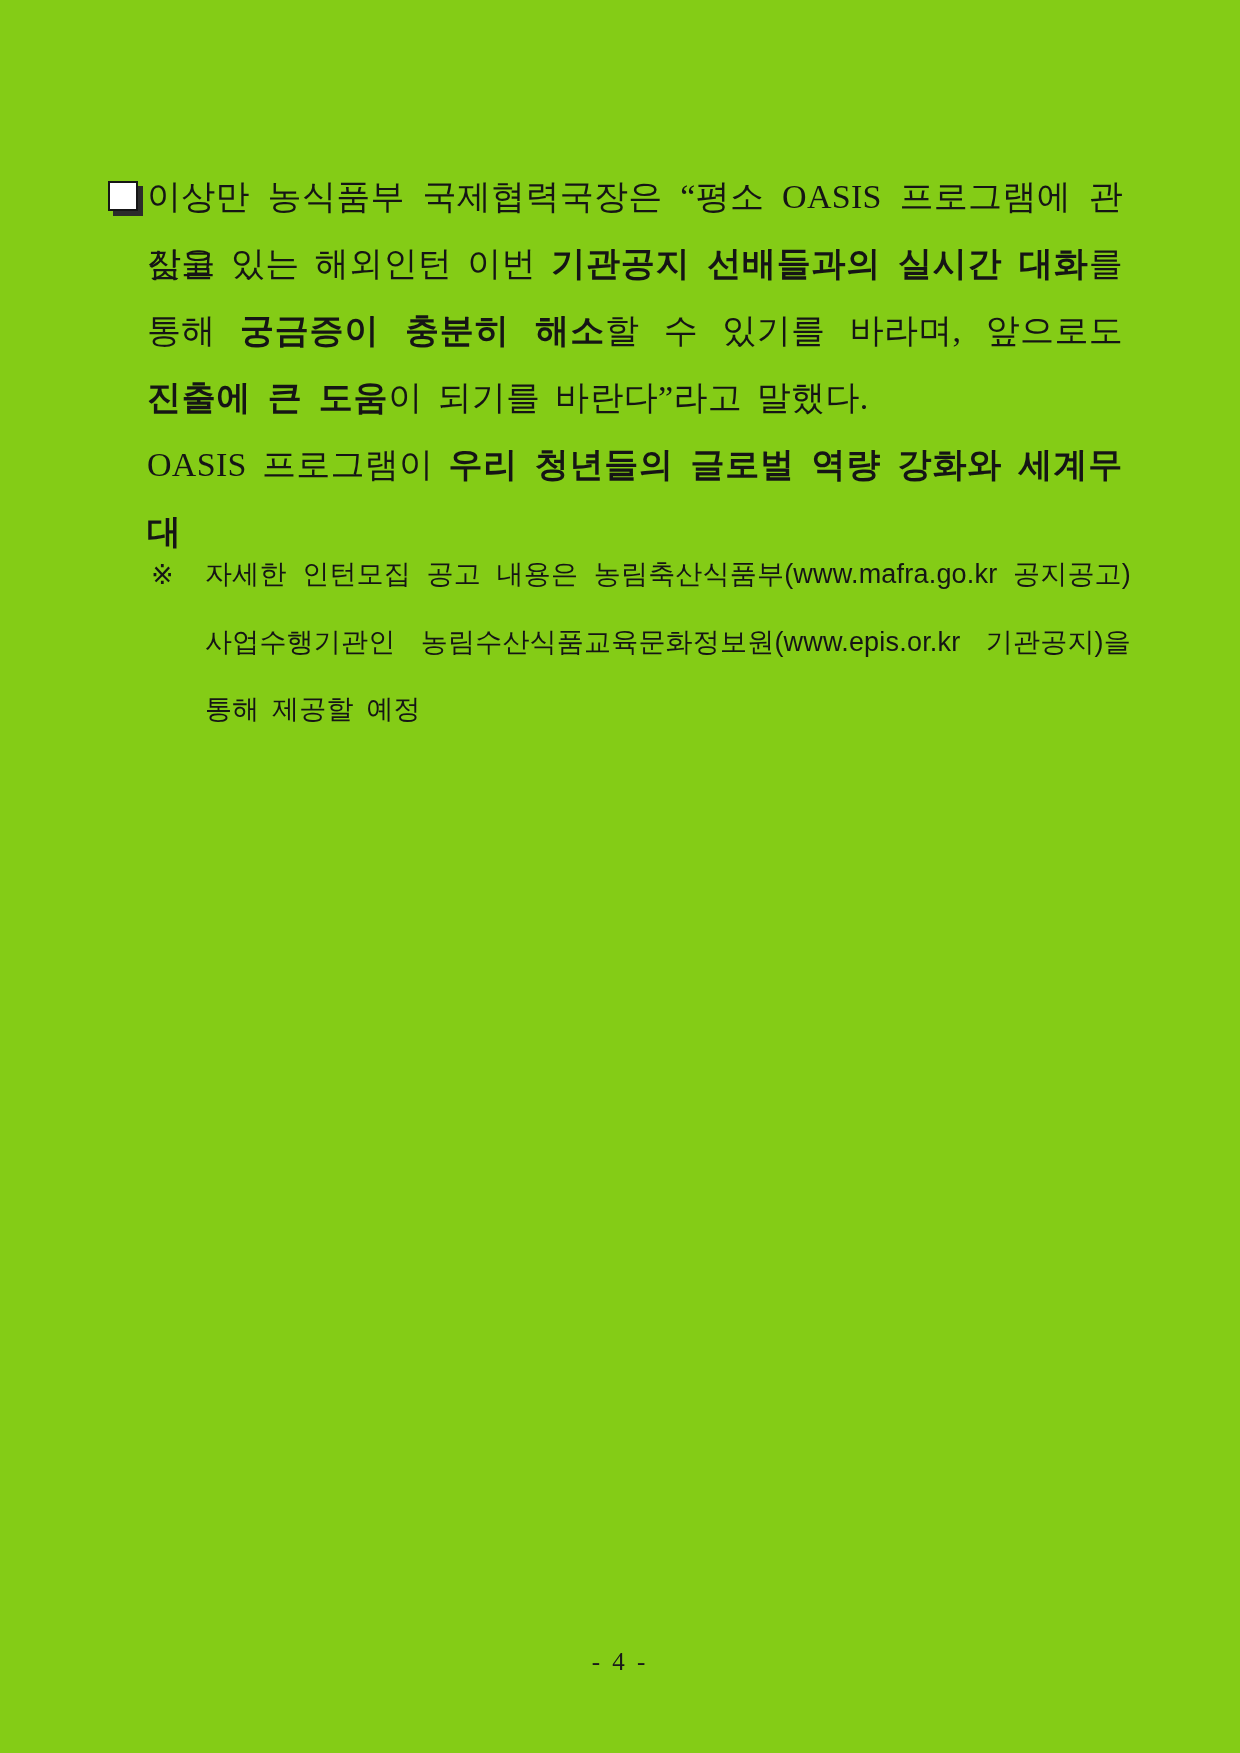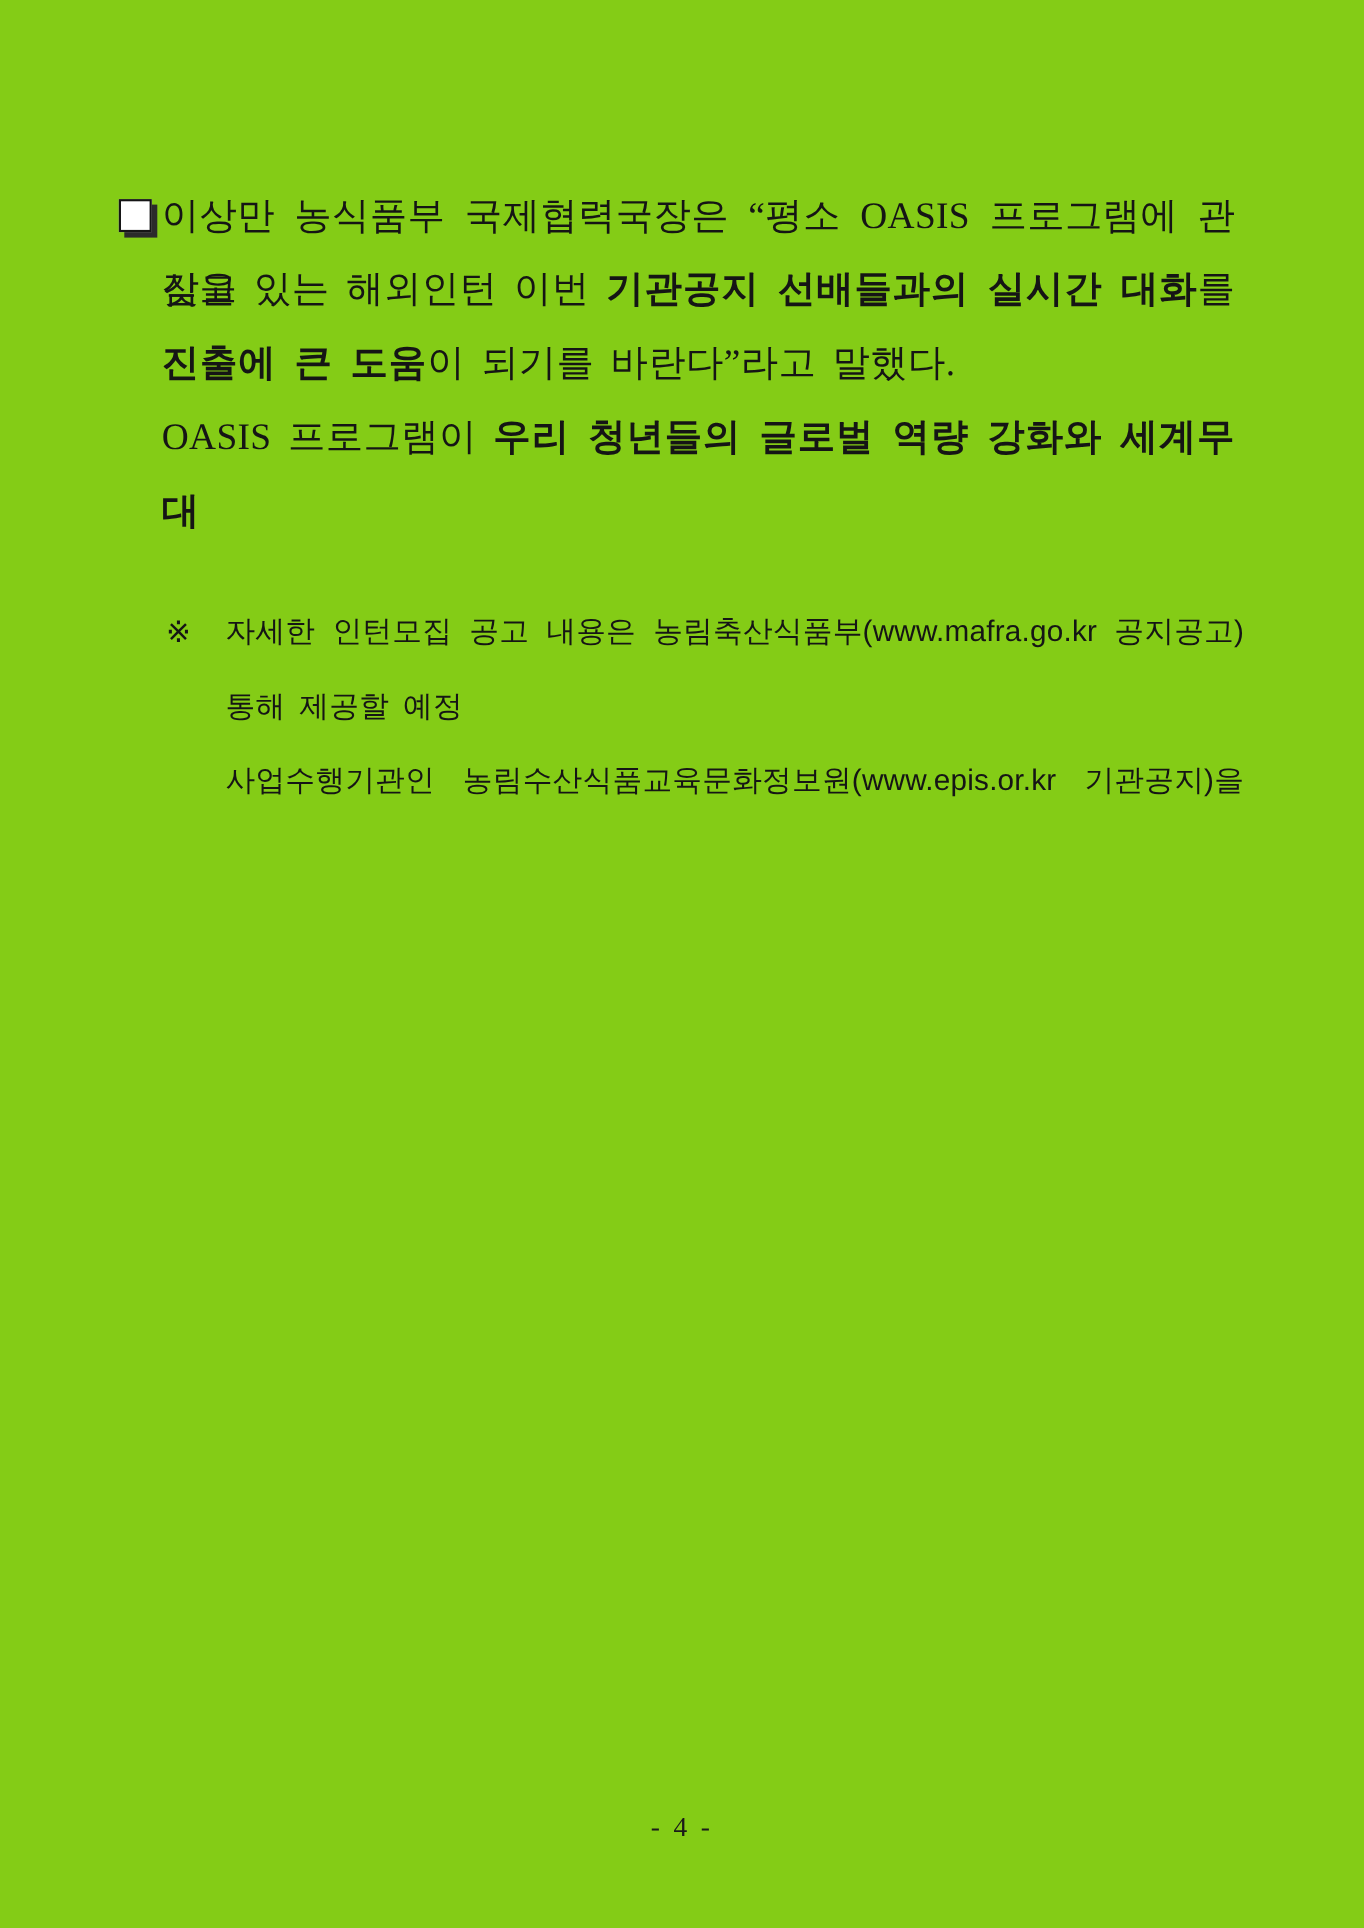--- a/index.html
+++ b/index.html
@@ -105,27 +105,28 @@
 </head>
 <body>
 
 <div class="page">
 
   <span class="bullet"></span>
 
   <div class="para">
       <div class="para-line just"><span class="seg">이상만 농식품부 국제협력국장은 “평소 OASIS 프로그램에 관심을</span></div>
       <div class="para-line just"><span class="seg">갖고 있는 해외인턴 이번 </span><span class="seg bold">기관공지 선배들과의 실시간 대화</span><span class="seg">를</span></div>
+      <div class="para-line just"><span class="seg">통해 </span><span class="seg bold">궁금증이 충분히 해소</span><span class="seg">할 수 있기를 바라며, 앞으로도</span></div>
       <div class="para-line"><span class="seg bold">진출에 큰 도움</span><span class="seg">이 되기를 바란다”라고 말했다.</span></div>
       <div class="para-line just"><span class="seg">OASIS 프로그램이 </span><span class="seg bold">우리 청년들의 글로벌 역량 강화와 세계무대</span></div>
     </div>
 
   <div class="note-marker">※</div>
 
   <div class="note">
       <div class="note-line just">자세한 인턴모집 공고 내용은 농림축산식품부(www.mafra.go.kr 공지공고)</div>
+      <div class="note-line just">사업수행기관인 농림수산식품교육문화정보원(www.epis.or.kr 기관공지)을</div>
       <div class="note-line">통해 제공할 예정</div>
-      <div class="note-line just">사업수행기관인 농림수산식품교육문화정보원(www.epis.or.kr 기관공지)을</div>
     </div>
 
   <div class="page-number">- 4 -</div>
 
 </div>
 
 </body></html>

